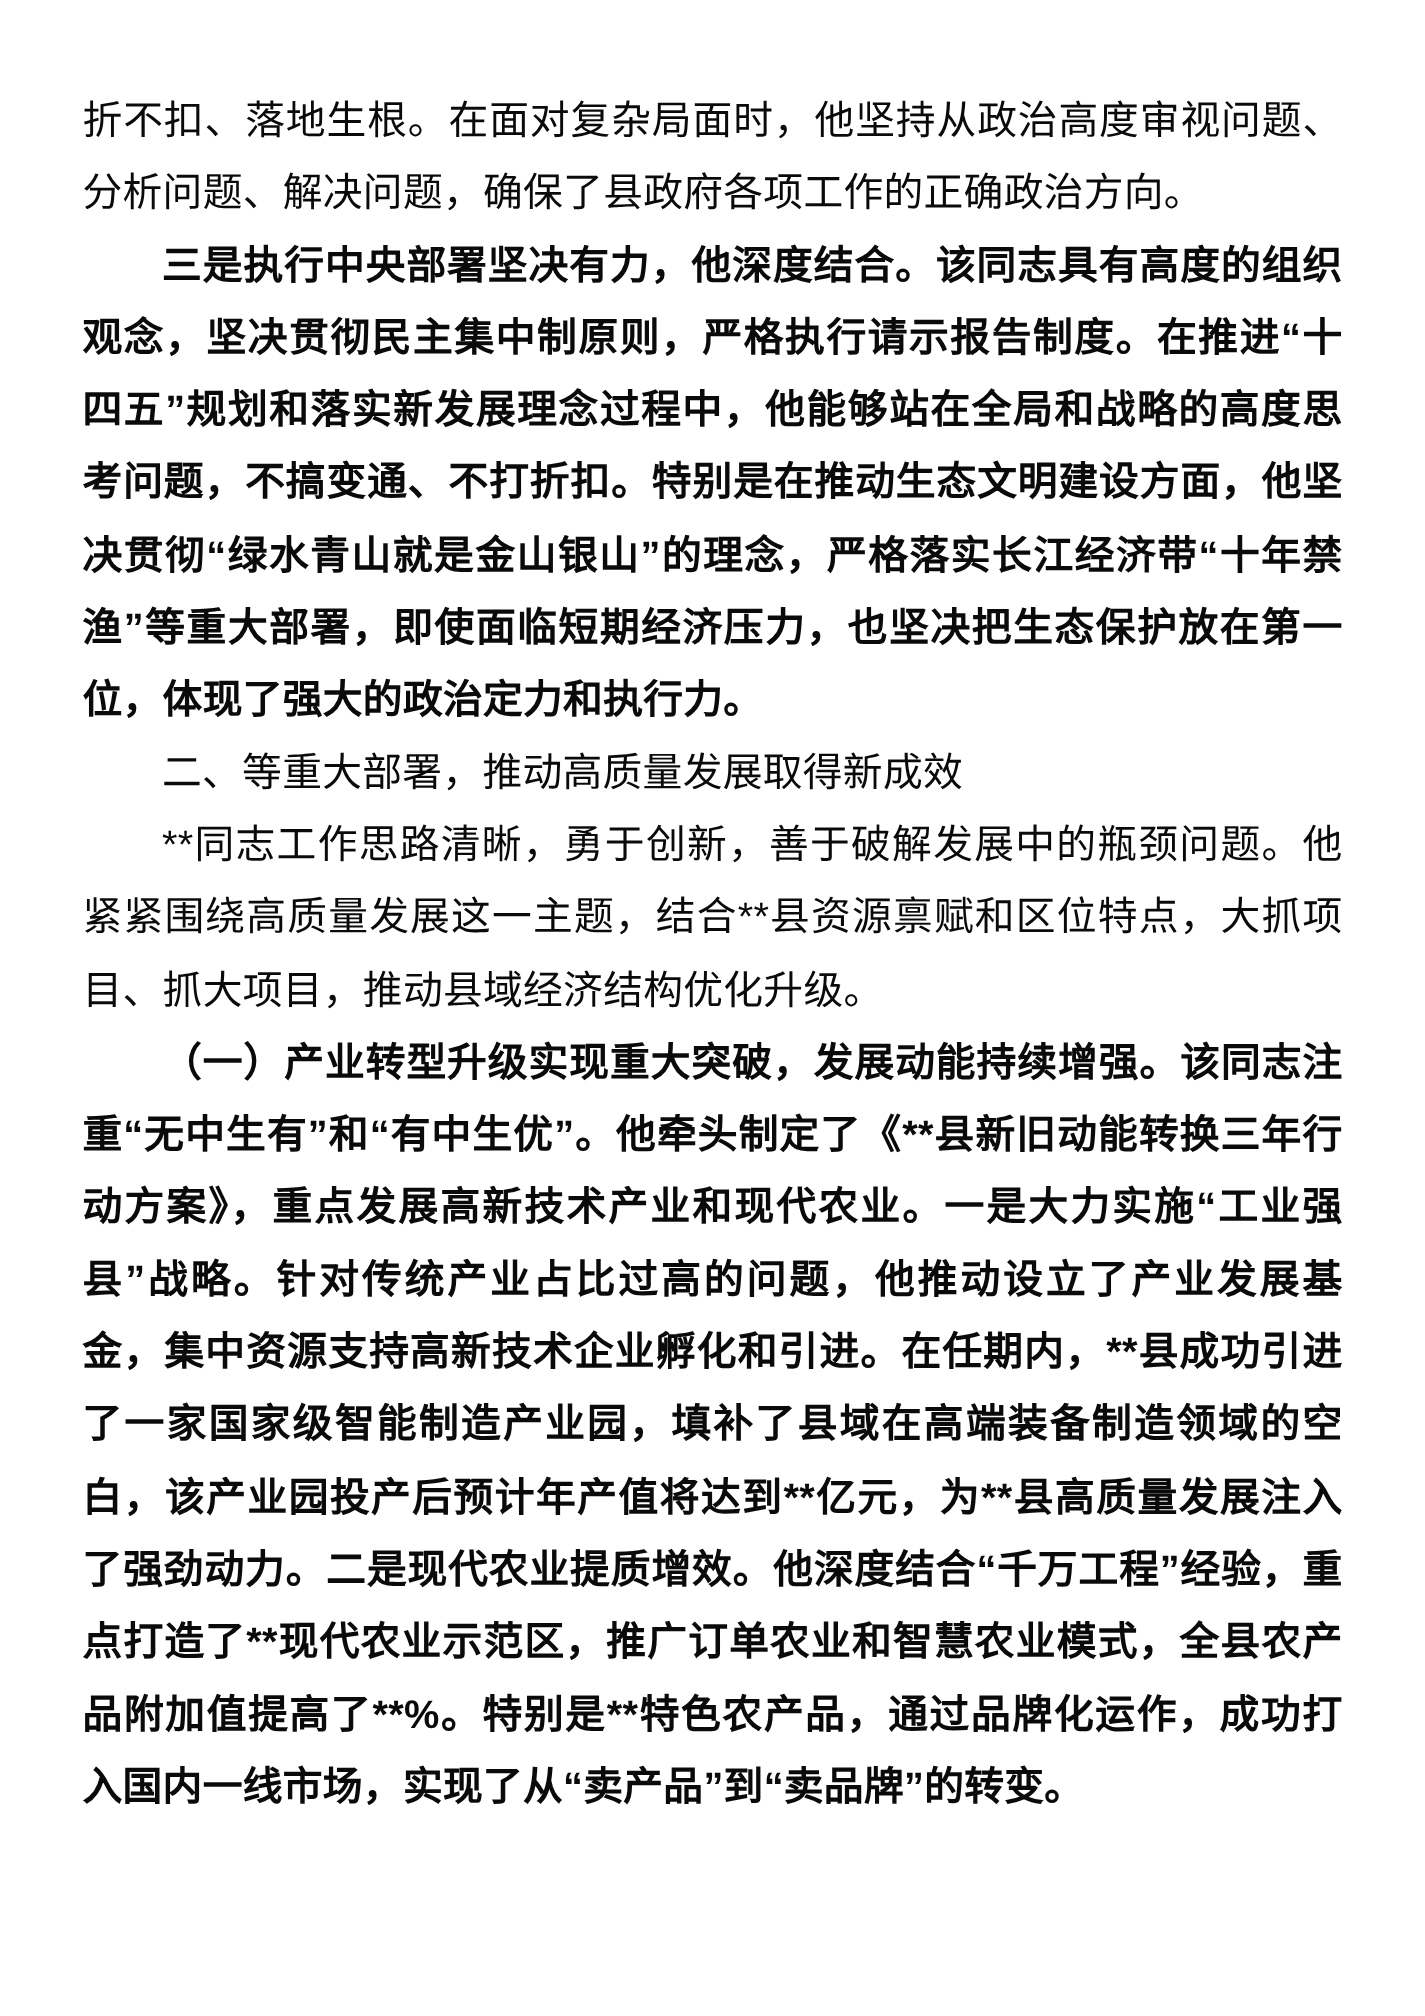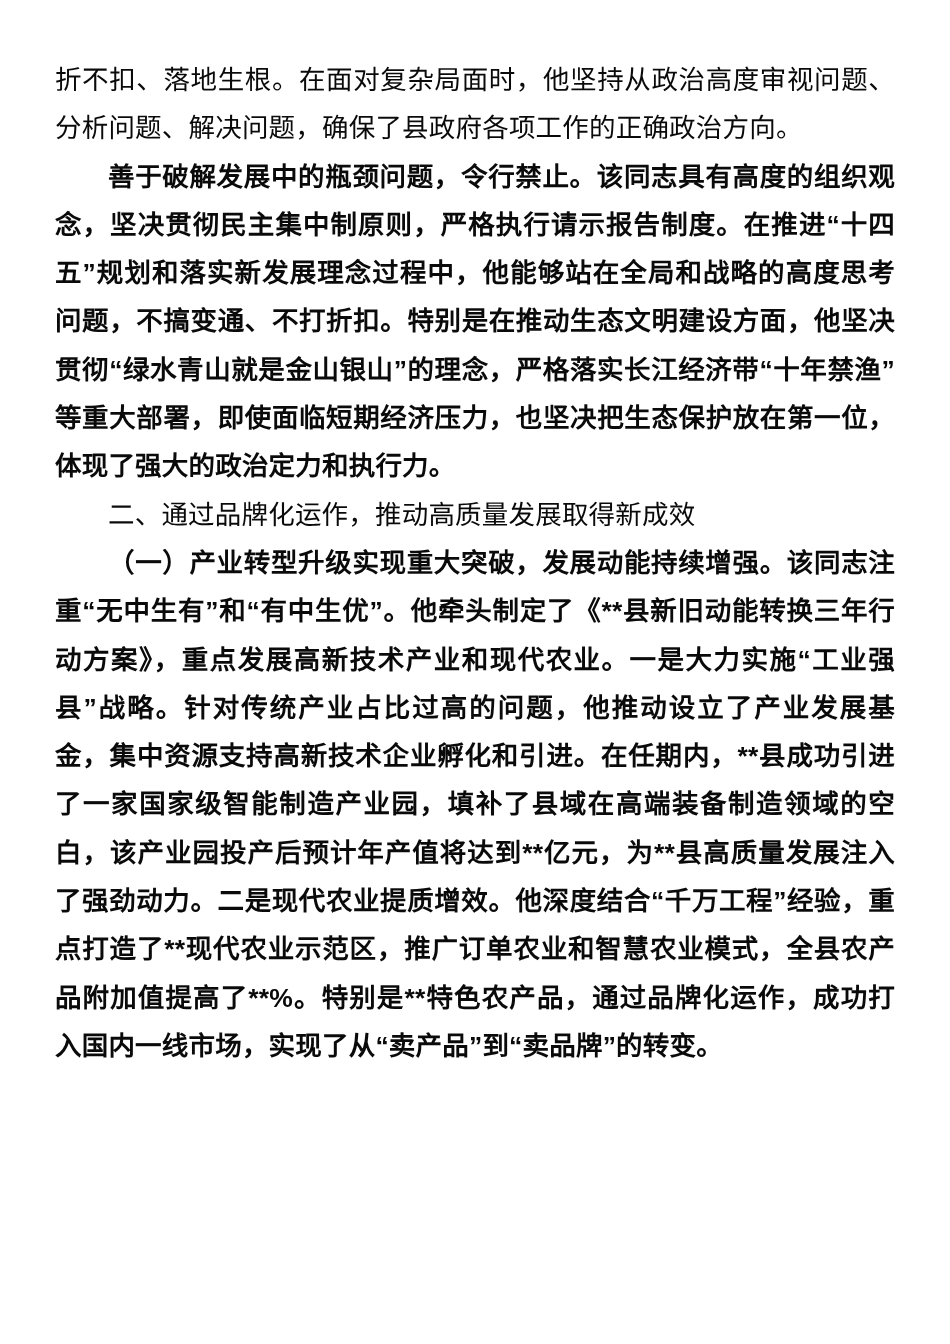--- a/index.html
+++ b/index.html
@@ -62,21 +62,22 @@
   }
 </style>
 </head>
 <body>
 
 <div class="page">
   <div class="doc-body">
 
     <p class="para flush"><span>折不扣、落地生根。在面对复杂局面时，他坚持从政治高度审视问题、分析问题、解决问题，确保了县政府各项工作的正确政治方向。</span></p>
 
-    <p class="para indent"><span class="bold-run">善于破解发展中的瓶颈问题，令行禁止。</span><span class="normal-run">该同志具有高度的组织观念，坚决贯彻民主集中制原则，严格执行请示报告制度。在推进“十四五”规划和落实新发展理念过程中，他能够站在全局和战略的高度思考问题，不搞变通、不打折扣。特别是在推动生态文明建设方面，他坚决贯彻“绿水青山就是金山银山”的理念，严格落实长江经济带“十年禁渔”等重大部署，即使面临短期经济压力，也坚决把生态保护放在第一位，体现了强大的政治定力和执行力。</span></p>
+    <p class="para indent"><span class="bold-run">三是执行中央部署坚决有力，他深度结合。</span><span class="normal-run">该同志具有高度的组织观念，坚决贯彻民主集中制原则，严格执行请示报告制度。在推进“十四五”规划和落实新发展理念过程中，他能够站在全局和战略的高度思考问题，不搞变通、不打折扣。特别是在推动生态文明建设方面，他坚决贯彻“绿水青山就是金山银山”的理念，严格落实长江经济带“十年禁渔”等重大部署，即使面临短期经济压力，也坚决把生态保护放在第一位，体现了强大的政治定力和执行力。</span></p>
 
-    <p class="para indent"><span>二、通过品牌化运作，推动高质量发展取得新成效</span></p>
+    <p class="para indent"><span>二、等重大部署，推动高质量发展取得新成效</span></p>
 
+    <p class="para indent"><span>**同志工作思路清晰，勇于创新，善于破解发展中的瓶颈问题。他紧紧围绕高质量发展这一主题，结合**县资源禀赋和区位特点，大抓项目、抓大项目，推动县域经济结构优化升级。</span></p>
 
     <p class="para indent"><span class="bold-run">（一）产业转型升级实现重大突破，发展动能持续增强。</span><span class="normal-run">该同志注重“无中生有”和“有中生优”。他牵头制定了《**县新旧动能转换三年行动方案》，重点发展高新技术产业和现代农业。一是大力实施“工业强县”战略。针对传统产业占比过高的问题，他推动设立了产业发展基金，集中资源支持高新技术企业孵化和引进。在任期内，**县成功引进了一家国家级智能制造产业园，填补了县域在高端装备制造领域的空白，该产业园投产后预计年产值将达到**亿元，为**县高质量发展注入了强劲动力。二是现代农业提质增效。他深度结合“千万工程”经验，重点打造了**现代农业示范区，推广订单农业和智慧农业模式，全县农产品附加值提高了**%。特别是**特色农产品，通过品牌化运作，成功打入国内一线市场，实现了从“卖产品”到“卖品牌”的转变。</span></p>
 
   </div>
 </div>
 
 </body></html>

